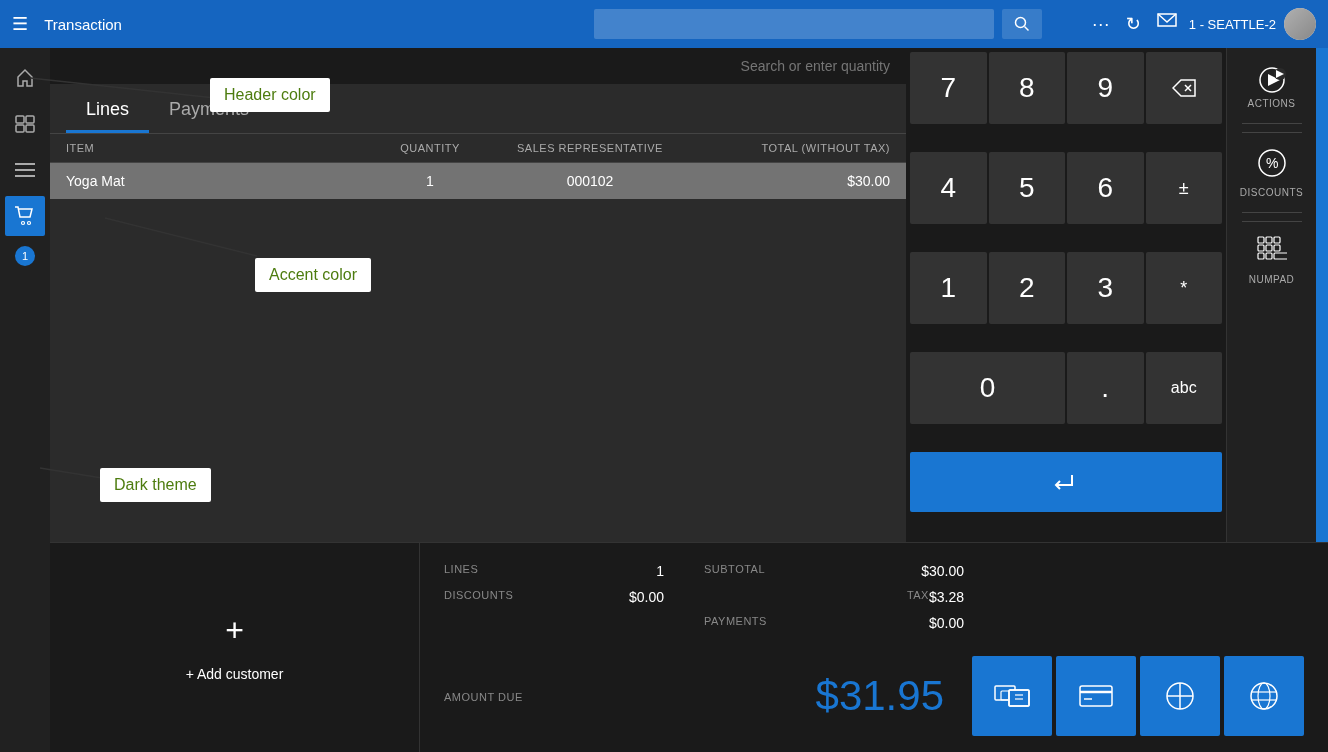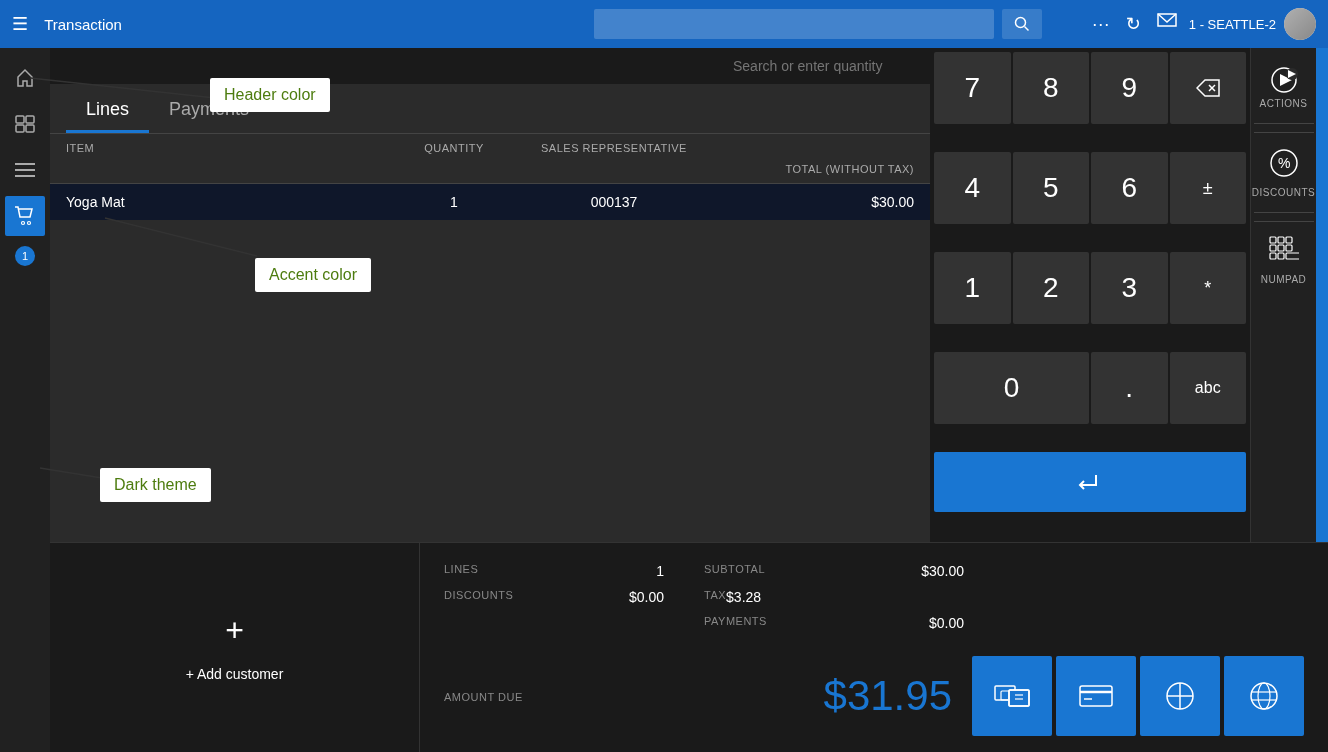--- a/index.html
+++ b/index.html
@@ -111,52 +111,52 @@
       display: grid;
       grid-template-columns: 1fr 120px 200px 200px;
       padding: 8px 16px;
       font-size: 11px;
       color: #aaa;
       letter-spacing: 0.5px;
       border-bottom: 1px solid #444;
       background: #2b2b2b;
     }
     .table-header-cell { text-transform: uppercase; }
-    .table-header-cell.right { text-align: right; margin-top: 21px; }
+    .table-header-cell.right { text-align: right; }
     .table-header-cell.center { text-align: center; }
 
     
     .table-body { flex: 1; overflow-y: auto; }
     .table-row {
       display: grid;
       grid-template-columns: 1fr 120px 200px 200px;
       padding: 10px 16px;
       align-items: center;
       cursor: pointer;
     }
-    .table-row.selected { background: #0f172a; }
+    .table-row.selected { background: #737373; }
     .table-cell { font-size: 14px; color: #fff; }
     .table-cell.right { text-align: right; }
     .table-cell.center { text-align: center; }
 
     
     .search-bar {
       background: #1a1a1a;
       padding: 10px 16px;
       display: flex;
       align-items: center;
       justify-content: flex-end;
     }
     .search-input {
       background: transparent;
       border: none;
       color: #aaa;
       font-size: 14px;
       outline: none;
-      text-align: left;
+      text-align: right;
     }
 
     
     .numpad-area {
       width: 320px;
       background: #1a1a1a;
       display: flex;
       flex-direction: column;
       flex-shrink: 0;
     }
@@ -184,21 +184,21 @@
     .numpad-btn.enter {
       grid-column: 1 / -1;
       background: #1976d2;
       height: 60px;
       font-size: 24px;
     }
     .numpad-btn.zero { grid-column: 1 / 3; }
 
     
     .actions-sidebar {
-      width: 66px;
+      width: 90px;
       background: #212121;
       display: flex;
       flex-direction: column;
       align-items: center;
       padding: 8px 0;
       flex-shrink: 0;
       border-left: 1px solid #333;
     }
     .action-item {
       width: 80px;
@@ -363,21 +363,21 @@
           <div class="table-header-cell">ITEM</div>
           <div class="table-header-cell center">QUANTITY</div>
           <div class="table-header-cell center">SALES REPRESENTATIVE</div>
           <div class="table-header-cell right">TOTAL (WITHOUT TAX)</div>
         </div>
 
         <div class="table-body">
           <div class="table-row selected">
             <div class="table-cell">Yoga Mat</div>
             <div class="table-cell center">1</div>
-            <div class="table-cell center">000137</div>
+            <div class="table-cell center">000102</div>
             <div class="table-cell right">$30.00</div>
           </div>
         </div>
 
       </div>
 
       <div class="numpad-area">
         <div class="numpad-grid">
 
           <button class="numpad-btn">7</button>
@@ -488,36 +488,36 @@
               <span class="bottom-label">DISCOUNTS</span>
               <span class="bottom-val">$0.00</span>
             </div>
           </div>
 
           <div style="display:flex; flex-direction:column; gap:10px; flex:0 0 260px;">
             <div style="display:flex; justify-content:space-between;">
               <span class="bottom-label">SUBTOTAL</span>
               <span class="bottom-val">$30.00</span>
             </div>
-            <div style="display:flex; justify-content:flex-start;">
+            <div style="display:flex; justify-content:flex-end;">
               <span class="bottom-label">TAX</span>
               <span class="bottom-val">$3.28</span>
             </div>
             <div style="display:flex; justify-content:space-between;">
               <span class="bottom-label">PAYMENTS</span>
               <span class="bottom-val">$0.00</span>
             </div>
           </div>
         </div>
 
         <div style="display:flex; justify-content:space-between; align-items:center; margin-top:8px;">
           <div>
             <span class="bottom-label">AMOUNT DUE</span>
           </div>
-          <div style="display:flex; align-items:center; gap:20px;">
+          <div style="display:flex; align-items:center; gap:28px;">
             <span style="font-size:42px; color:#1976d2; font-weight:300;">$31.95</span>
             <div class="payment-buttons">
 
               <button class="pay-btn">
                 <svg width="36" height="28" viewBox="0 0 36 28" fill="none">
                   <rect x="1" y="4" width="20" height="14" rx="1" stroke="white" stroke-width="1.5" fill="none"></rect>
                   <rect x="7" y="9" width="9" height="9" rx="1" stroke="white" stroke-width="1.2" fill="none"></rect>
                   <rect x="15" y="8" width="20" height="16" rx="1" stroke="white" stroke-width="1.5" fill="#1976d2"></rect>
                   <rect x="15" y="8" width="20" height="16" rx="1" stroke="white" stroke-width="1.5" fill="none"></rect>
                   <line x1="21" y1="13" x2="29" y2="13" stroke="white" stroke-width="1.2"></line>

